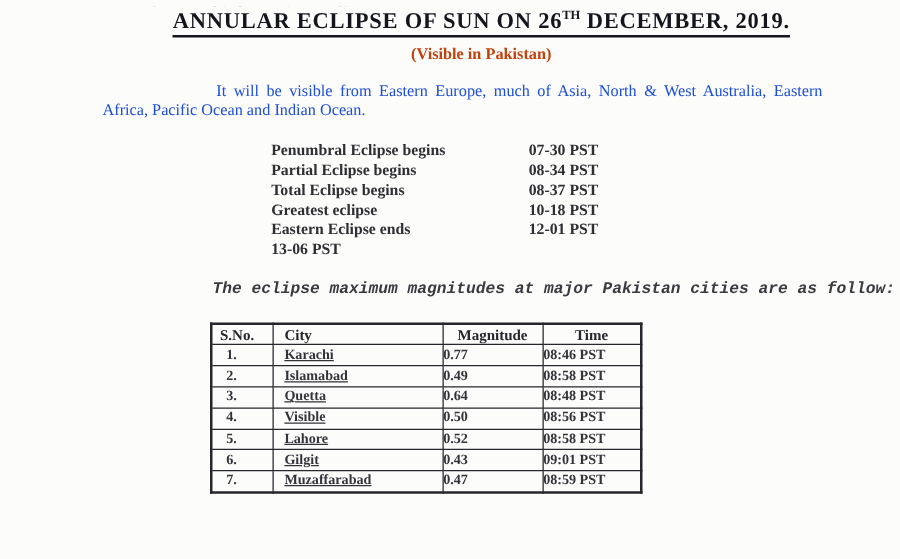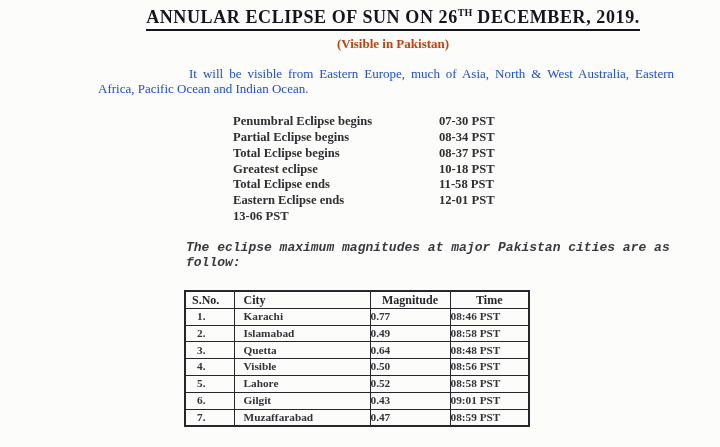--- a/index.html
+++ b/index.html
@@ -9,21 +9,21 @@
     --soft-ink:#33333a;
   }
   html,body{margin:0;padding:0;}
   body{
     width:720px;height:447px;overflow:hidden;
     background:var(--bg);
     font-family:"Liberation Serif","DejaVu Serif",serif;
   }
   .page{
     width:720px;height:447px;
-    padding-left:66px;box-sizing:border-box;
+    padding-left:50px;box-sizing:border-box;
     position:relative;
   }
   
   .clipped-line{
     height:5px;overflow:hidden;margin-left:38px;
   }
   .clipped-line span{
     display:inline-block;margin-top:-8px;
     font-weight:bold;font-size:11px;letter-spacing:1.2px;
     color:#3b3b40;white-space:nowrap;
@@ -77,21 +77,21 @@
   table.cities th{
     font-weight:bold;font-size:12px;
   }
   table.cities th:nth-child(1){text-align:left;padding-left:6px;}
   table.cities th:nth-child(2){text-align:left;padding-left:9px;}
   table.cities td{
     font-weight:bold;font-size:11.3px;color:var(--soft-ink);
     text-align:left;
   }
   table.cities td:nth-child(1){text-align:left;padding-left:11px;}
-  table.cities td:nth-child(2){text-align:left;padding-left:9px;}
+  table.cities td:nth-child(2){text-align:left;padding-left:9px;text-decoration:underline;}
 </style>
 </head>
 <body>
 
 <div class="page">
 
   <div class="clipped-line">
     <span>(For the use of information media)</span>
   </div>
 
@@ -112,24 +112,20 @@
         <span class="time-label">Partial Eclipse begins</span>
         <span class="time-value">08-34 PST</span>
       </div>
       <div class="time-row">
         <span class="time-label">Total Eclipse begins</span>
         <span class="time-value">08-37 PST</span>
       </div>
       <div class="time-row">
         <span class="time-label">Greatest eclipse</span>
         <span class="time-value">10-18 PST</span>
-      </div>
-      <div class="time-row">
-        <span class="time-label">Total Eclipse ends</span>
-        <span class="time-value">11-58 PST</span>
       </div>
       <div class="time-row">
         <span class="time-label">Eastern Eclipse ends</span>
         <span class="time-value">12-01 PST</span>
       </div>
       <div class="time-row">
         <span class="time-value">13-06 PST</span>
       </div>
     </div>
 

